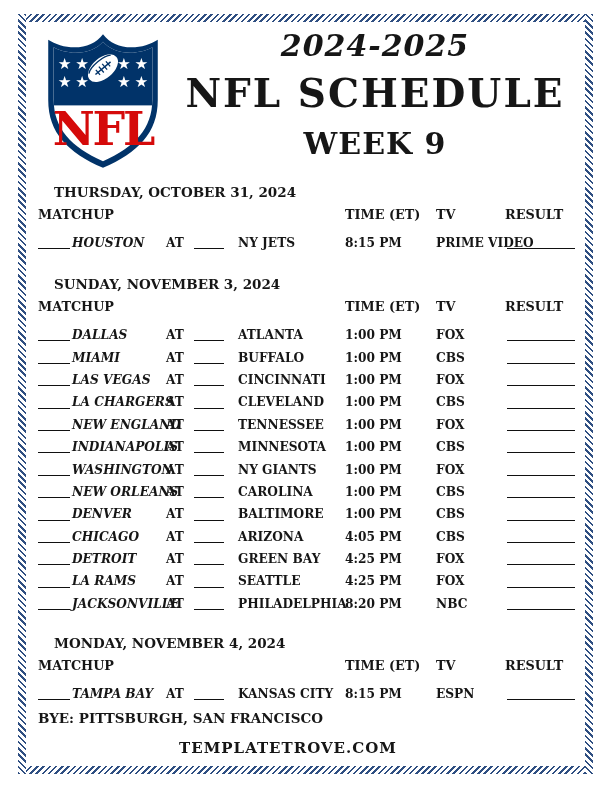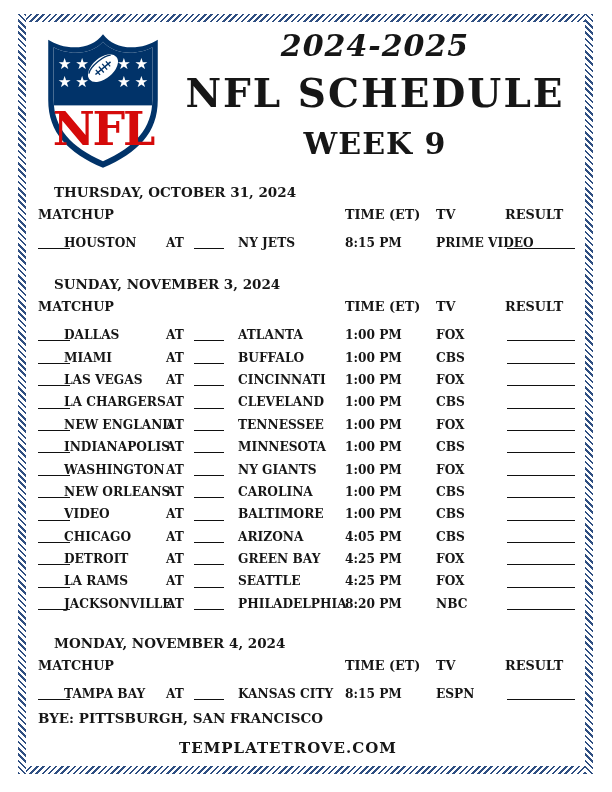--- a/index.html
+++ b/index.html
@@ -47,21 +47,21 @@
   .c{position:absolute;line-height:1;white-space:nowrap;}
   .cols-header .c{font-size:12.8px;top:1px;}
   .h-matchup{left:0;}
   .h-time,.r-time{left:307px;}
   .h-tv,.r-tv{left:398px;text-align:center;}
   .h-result{left:467px;}
   .game-row{position:relative;height:22.4px;font-size:12.2px;}
   .game-row .c{bottom:3px;}
   .blank{position:absolute;height:0;border-bottom:1.5px solid #111;bottom:3px;}
   .b1{left:0;width:32px;}
-  .r-away{left:26px;}
+  .r-away{left:34px;font-style:italic;}
   .r-at{left:128px;}
   .b2{left:156px;width:30px;}
   .r-home{left:200px;}
   .rb{left:469px;width:68px;}
 
   .bye{position:absolute;left:38px;top:711px;font-size:13.5px;line-height:14px;}
   .footer{position:absolute;left:0;top:740px;width:576px;text-align:center;font-size:15px;letter-spacing:1px;line-height:16px;}
 </style>
 </head>
 <body>
@@ -213,21 +213,21 @@
           <span class="c r-away">NEW ORLEANS</span>
           <span class="c r-at">AT</span>
           <span class="blank b2"></span>
           <span class="c r-home">CAROLINA</span>
           <span class="c r-time">1:00 PM</span>
           <span class="c r-tv">CBS</span>
           <span class="blank rb"></span>
         </div>
         <div class="game-row">
           <span class="blank b1"></span>
-          <span class="c r-away">VIDEO</span>
+          <span class="c r-away">DENVER</span>
           <span class="c r-at">AT</span>
           <span class="blank b2"></span>
           <span class="c r-home">BALTIMORE</span>
           <span class="c r-time">1:00 PM</span>
           <span class="c r-tv">CBS</span>
           <span class="blank rb"></span>
         </div>
         <div class="game-row">
           <span class="blank b1"></span>
           <span class="c r-away">CHICAGO</span>

